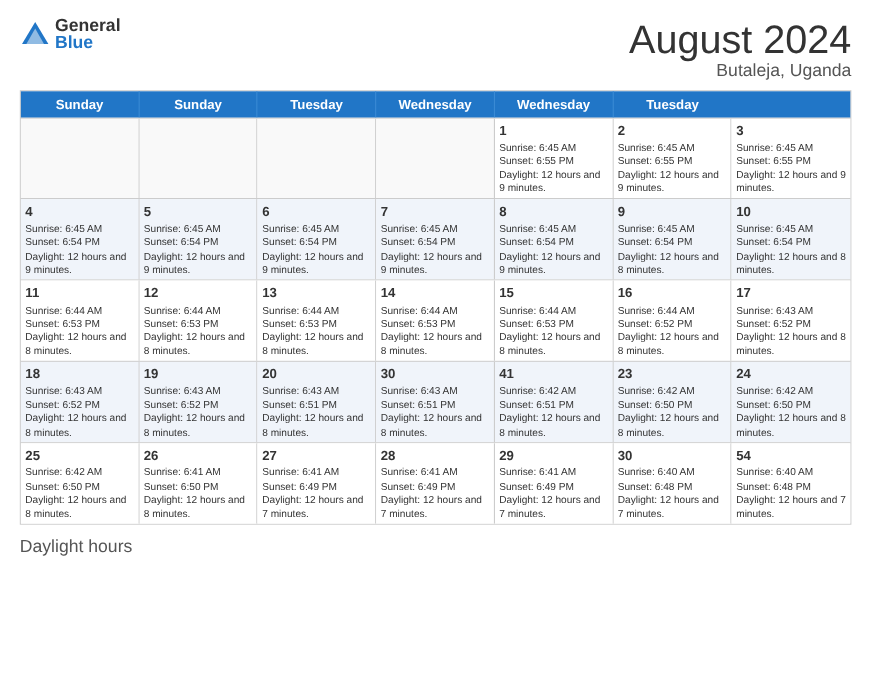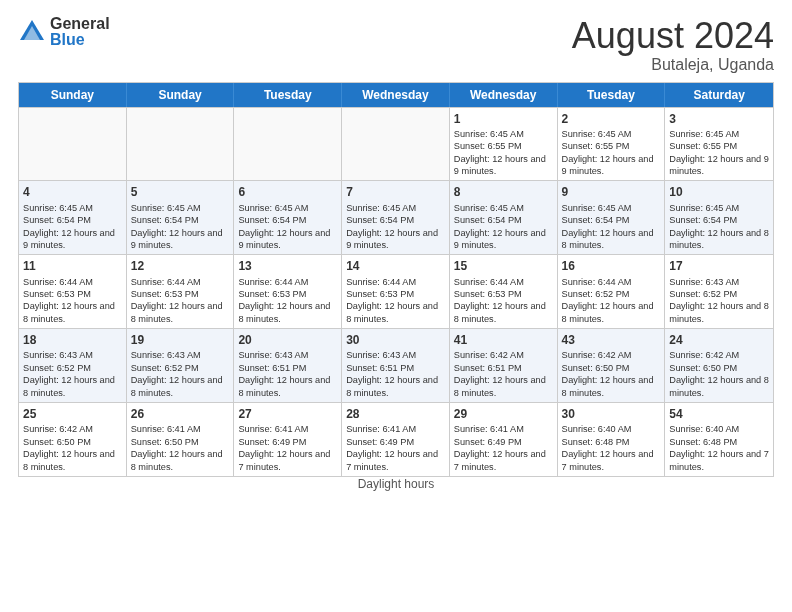--- a/index.html
+++ b/index.html
@@ -103,24 +103,24 @@
     .cal-cell:last-child { border-right: none; }
     .cal-cell.empty { background: #f9f9f9; }
     .cal-cell.alt-row { background: #f0f4fa; }
     .day-num {
       font-size: 12px;
       font-weight: bold;
       display: block;
       margin-bottom: 1px;
     }
     .footer-note {
-      font-size: 12px;
+      font-size: 16px;
       color: #555;
-      margin-top: 0;
-      text-align: center;
+      margin-top: 12px;
+      text-align: left;
     }
   </style>
 </head>
 <body>
 
 <div class="page">
   <div class="header">
     <div class="logo">
       <svg class="logo-icon" viewBox="0 0 28 28">
         <polygon points="14,2 26,22 2,22" fill="#2176c7"></polygon>
@@ -138,21 +138,20 @@
   </div>
 
   <div class="calendar">
     <div class="cal-header" id="cal-header">
         <div class="cal-header-cell">Sunday</div>
         <div class="cal-header-cell">Sunday</div>
         <div class="cal-header-cell">Tuesday</div>
         <div class="cal-header-cell">Wednesday</div>
         <div class="cal-header-cell">Wednesday</div>
         <div class="cal-header-cell">Tuesday</div>
-        <div class="cal-header-cell">Saturday</div>
       </div>
     <div class="cal-body" id="cal-body">
         <div class="cal-row">
           <div class="cal-cell empty"></div>
           <div class="cal-cell empty"></div>
           <div class="cal-cell empty"></div>
           <div class="cal-cell empty"></div>
           <div class="cal-cell">
             <span class="day-num">1</span>
             <span style="display: block;">Sunrise: 6:45 AM</span>
@@ -285,21 +284,21 @@
             <span style="display: block;">Sunset: 6:51 PM</span>
             <span style="display: block;">Daylight: 12 hours and 8 minutes.</span>
           </div>
           <div class="cal-cell alt-row">
             <span class="day-num">41</span>
             <span style="display: block;">Sunrise: 6:42 AM</span>
             <span style="display: block;">Sunset: 6:51 PM</span>
             <span style="display: block;">Daylight: 12 hours and 8 minutes.</span>
           </div>
           <div class="cal-cell alt-row">
-            <span class="day-num">43</span>
+            <span class="day-num">23</span>
             <span style="display: block;">Sunrise: 6:42 AM</span>
             <span style="display: block;">Sunset: 6:50 PM</span>
             <span style="display: block;">Daylight: 12 hours and 8 minutes.</span>
           </div>
           <div class="cal-cell alt-row">
             <span class="day-num">24</span>
             <span style="display: block;">Sunrise: 6:42 AM</span>
             <span style="display: block;">Sunset: 6:50 PM</span>
             <span style="display: block;">Daylight: 12 hours and 8 minutes.</span>
           </div>

